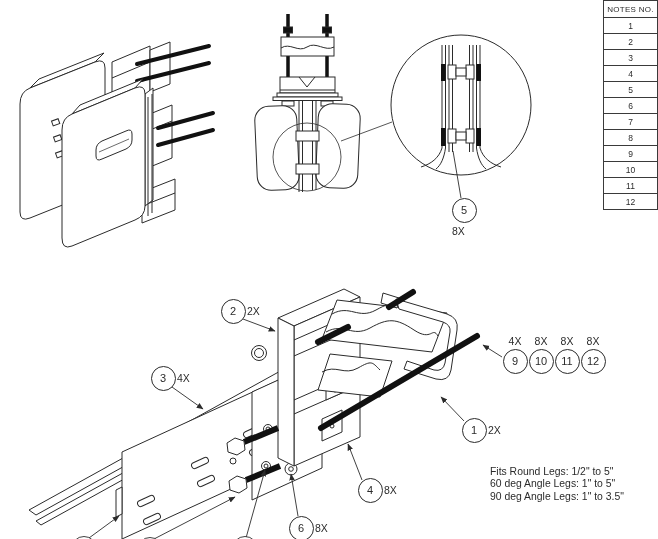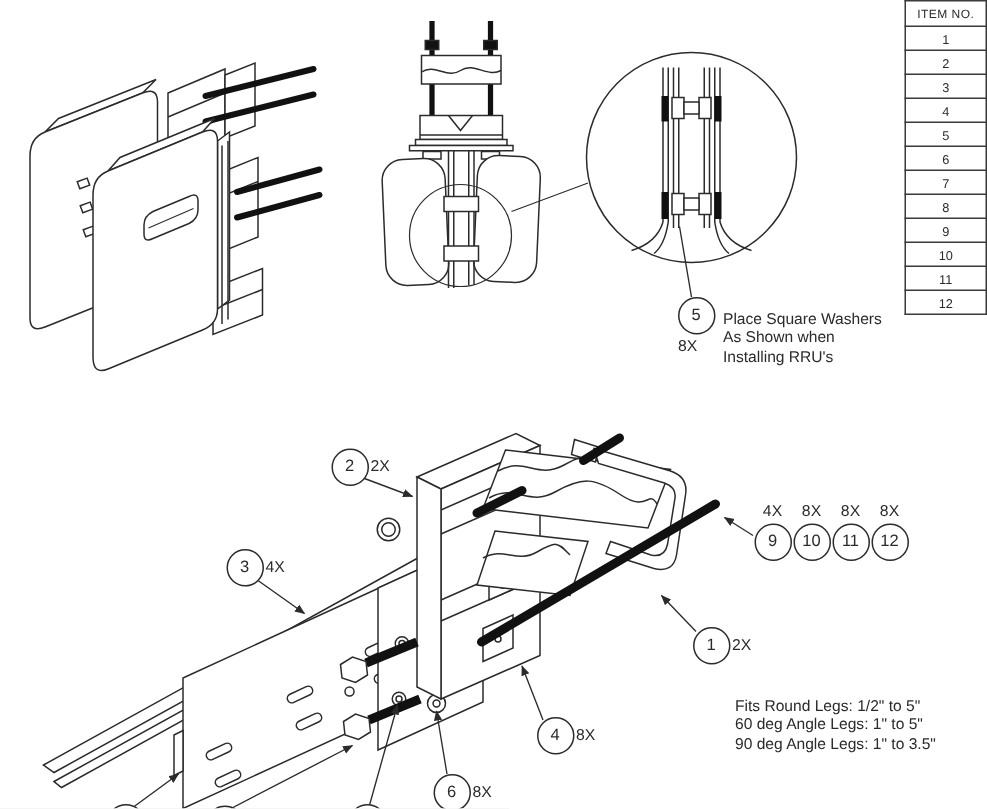--- a/index.html
+++ b/index.html
@@ -211,21 +211,21 @@
 
     <circle cx="84" cy="549" r="12.5" fill="#fff"></circle>
     <circle cx="150" cy="550" r="12.5" fill="#fff"></circle>
     <circle cx="245" cy="549" r="12.5" fill="#fff"></circle>
   </g>
 </svg>
 
 <table id="item-table">
       <tbody>
         <tr>
-          <th>ITEM NO.</th>
+          <th>NOTES NO.</th>
         </tr>
         <tr>
           <td>1</td>
         </tr>
         <tr>
           <td>2</td>
         </tr>
         <tr>
           <td>3</td>
         </tr>
@@ -252,25 +252,20 @@
         </tr>
         <tr>
           <td>11</td>
         </tr>
         <tr>
           <td>12</td>
         </tr>
       </tbody>
     </table>
 
-<div class="note washer-note">
-  <div>Place Square Washers</div>
-  <div>As Shown when</div>
-  <div>Installing RRU's</div>
-</div>
 
 <div class="note notes-block">
   <div class="indent">Fits Round Legs: 1/2" to 5"</div>
   <div class="indent">60 deg Angle Legs: 1" to 5"</div>
   <div class="indent">90 deg Angle Legs: 1" to 3.5"</div>
 </div>
 
 <div class="balloon" style="left: 461.5px; top: 417.5px;">1</div>
     <div class="qty" style="left: 488px; top: 424px;">2X</div>
     <div class="balloon" style="left: 220.5px; top: 298.5px;">2</div>

